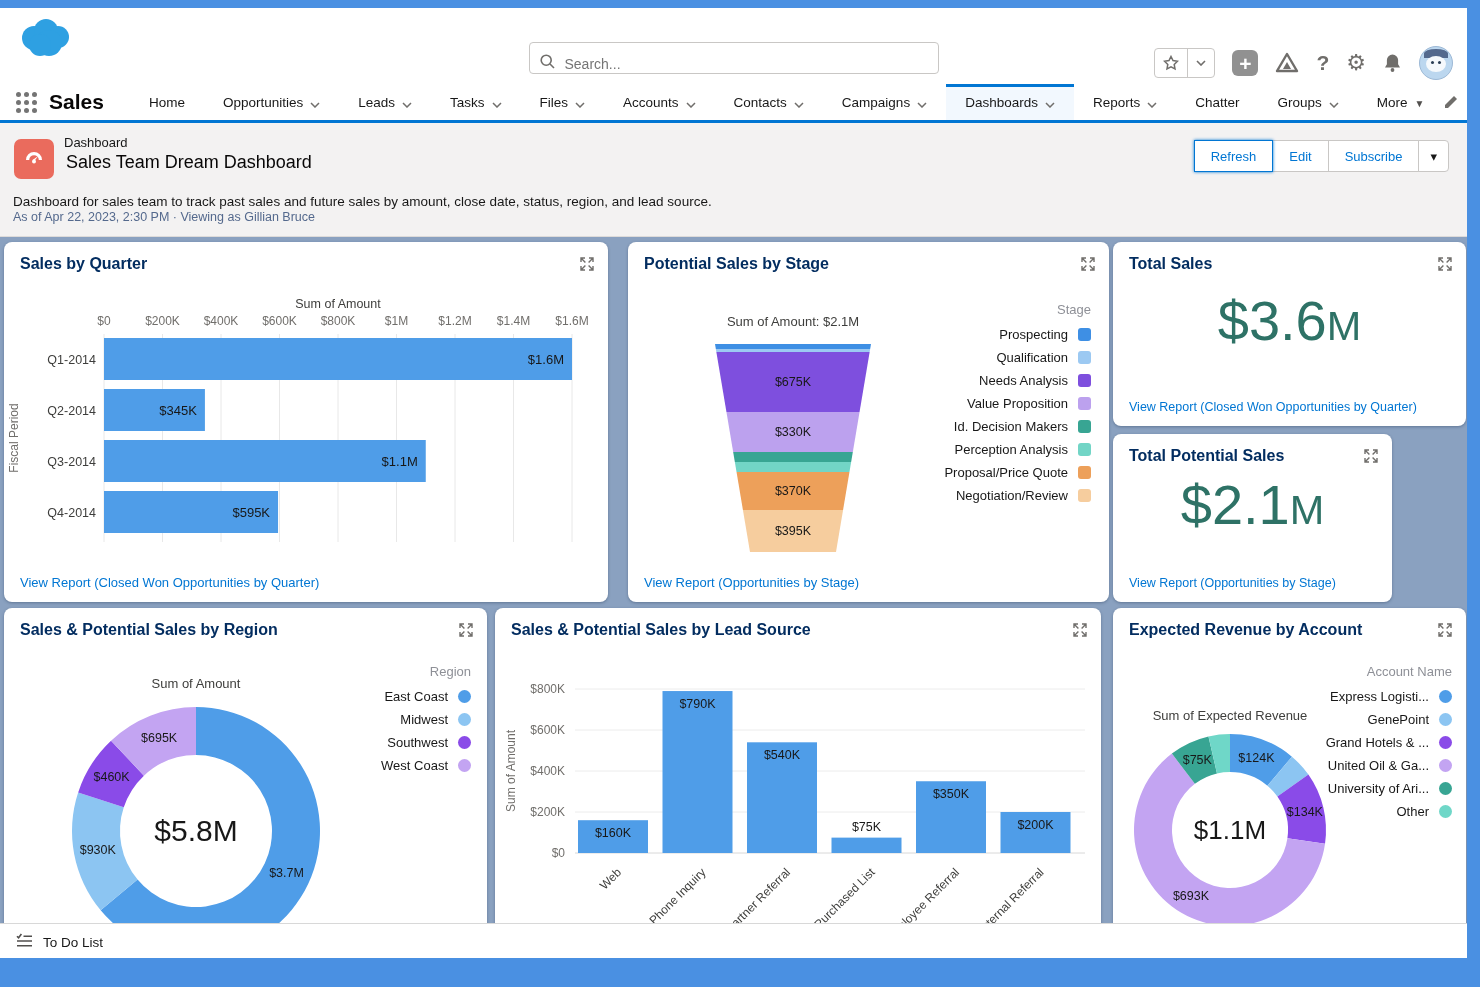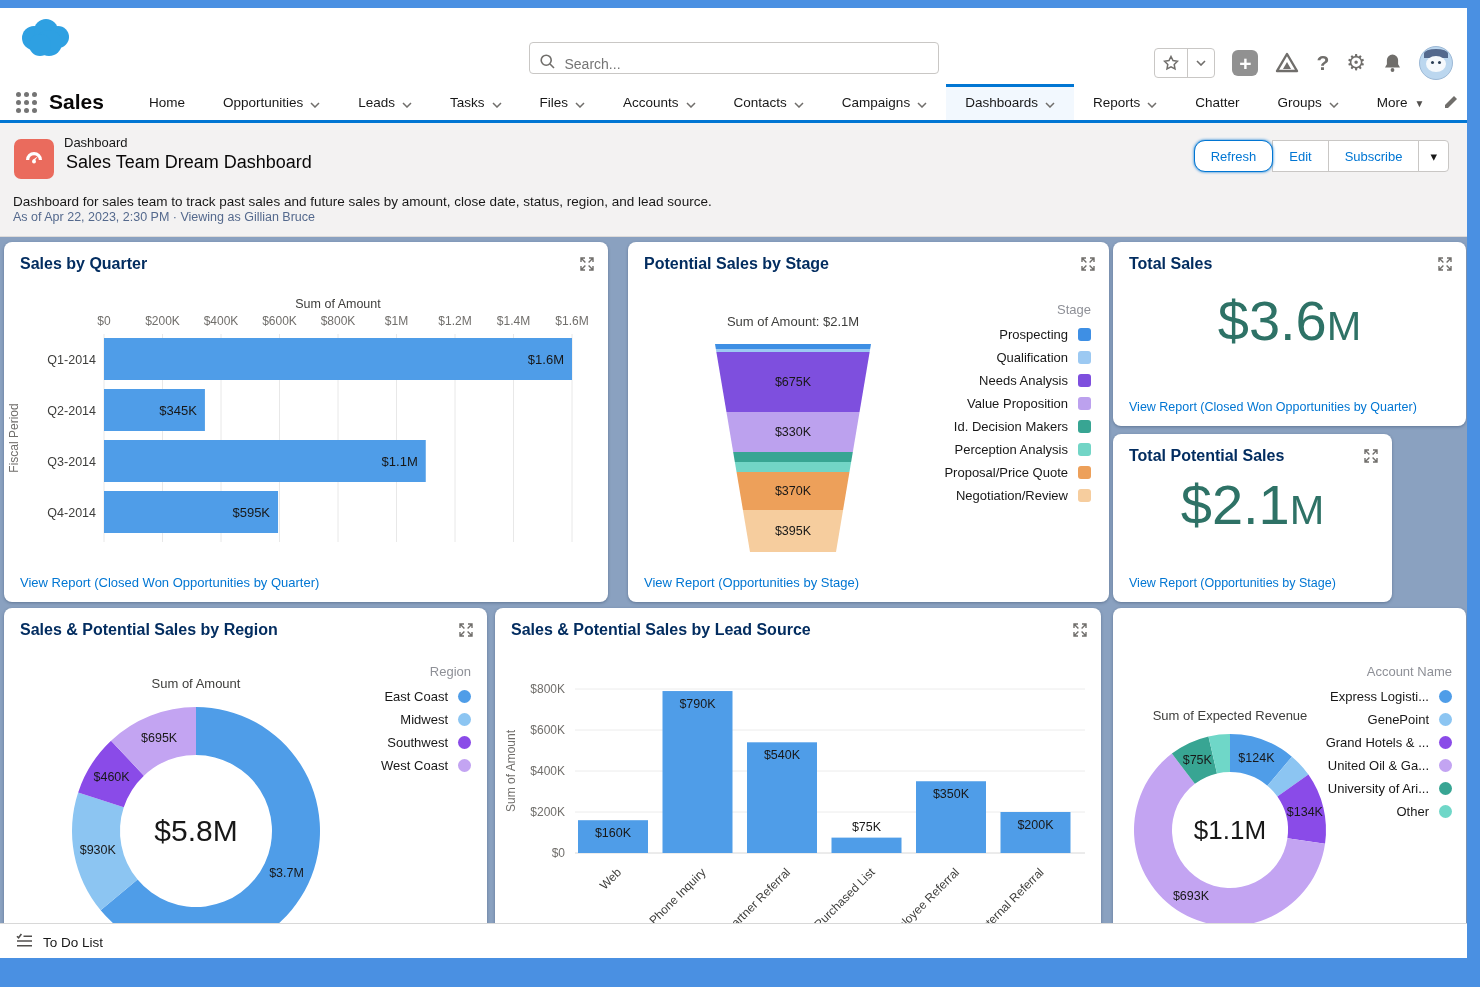--- a/index.html
+++ b/index.html
@@ -45,21 +45,21 @@
       display:flex;align-items:center;justify-content:center;}
   .ph-eyebrow{position:absolute;left:64px;top:12px;font-size:13px;color:#181818;}
   .ph-title{position:absolute;left:66px;top:29px;font-size:18px;font-weight:400;color:#080707;}
   .ph-desc{position:absolute;left:13px;top:63px;font-size:13.5px;color:#181818;margin-top:8px;}
   .ph-asof{position:absolute;left:13px;top:87px;font-size:12.5px;color:#54698d;}
   .btn-group{position:absolute;right:18px;top:17px;display:flex;}
   .btn{height:32px;background:#fff;border:1px solid #c9c7c5;color:#0176d3;font-size:13px;padding:0 16px;
       font-family:"Liberation Sans",sans-serif;cursor:pointer;margin-left:-1px;}
   .btn.first{border-radius:4px 0 0 4px;margin-left:0;}
   .btn.caret{border-radius:0 4px 4px 0;padding:0 11px;color:#181818;}
-  .btn.focused{border:1px solid #0176d3;box-shadow:0 0 3px #0176d3;border-radius:11px;z-index:2;}
+  .btn.focused{border:1px solid #0176d3;box-shadow:0 0 3px #0176d3;border-radius:0;z-index:2;}
 
   
   .canvas{position:relative;height:686px;background:#8aa1c0;overflow:hidden;}
   .card{position:absolute;background:#fff;border-radius:8px;box-shadow:0 1px 3px rgba(20,40,70,.35);overflow:hidden;}
   .card-head{display:flex;justify-content:space-between;align-items:flex-start;padding:13px 14px 0 16px;}
   .card-title{font-size:16px;font-weight:600;color:#032d60;}
   .expand-btn{cursor:pointer;margin-top:2px;}
   .view-report{position:absolute;left:16px;bottom:12px;font-size:13px;color:#0176d3;text-decoration:none;white-space:nowrap;cursor:pointer;}
   .view-report.small{font-size:12.5px;}
   .kpi{position:absolute;width:100%;text-align:center;color:#2e7266;font-weight:400;}
@@ -467,20 +467,28 @@
             <rect x="421" y="133.25" width="70" height="71.75" fill="#4f9de8"></rect>
             <text x="456" y="150.25" fill="#181818" font-size="12.5" text-anchor="middle">$350K</text>
             <text x="465" y="225" fill="#3e3e3c" font-size="12" text-anchor="end" transform="rotate(-45 465 225)">Employee Referral</text>
             <rect x="505.5" y="164" width="70" height="41" fill="#4f9de8"></rect>
             <text x="540.5" y="181" fill="#181818" font-size="12.5" text-anchor="middle">$200K</text>
             <text x="549.5" y="225" fill="#3e3e3c" font-size="12" text-anchor="end" transform="rotate(-45 549.5 225)">External Referral</text>
           </svg>
       </div>
 
       <div class="card" style="left:1113px;top:371px;width:353px;height:370px;">
+        <div class="card-head">
+          <span class="card-title">Expected Revenue by Account</span>
+          <span class="expand-btn">
+            <svg width="14" height="14" viewBox="0 0 14 14" stroke="#706e6b" stroke-width="1.4" fill="none">
+                <path d="M9 1h4v4M13 1L8.6 5.4M5 13H1V9m0 4l4.4-4.4M1 5V1h4M1 1l4.4 4.4M13 9v4H9m4 0L8.6 8.6"></path>
+              </svg>
+          </span>
+        </div>
         <svg id="chart-account" width="240" height="330" style="position:absolute;left:0;top:40px;">
             <text x="117" y="72" fill="#3e3e3c" font-size="13" text-anchor="middle">Sum of Expected Revenue</text>
             <path d="M117 86 A96 96 0 0 1 178.9383622410151 108.65397568442586 L154.42109385394662 137.6867769760073 A58 58 0 0 0 117 124 Z" fill="#4f9de8"></path>
             <text x="143.44918691970204" y="113.68512939037599" fill="#181818" font-size="12.5" text-anchor="middle">$124K</text>
             <path d="M178.9383622410151 108.65397568442586 A96 96 0 0 1 195.40868534174882 126.60976563527989 L164.3719140606399 148.5350667379816 A58 58 0 0 0 154.42109385394662 137.6867769760073 Z" fill="#8cc5f2"></path>
             <path d="M195.40868534174882 126.60976563527989 A96 96 0 0 1 212.02285842056955 195.6622244742354 L174.4096436290941 190.25426061985056 A58 58 0 0 0 164.3719140606399 148.5350667379816 Z" fill="#8a4be8"></path>
             <text x="191.8635796240706" y="167.98765851227438" fill="#181818" font-size="12.5" text-anchor="middle">$134K</text>
             <path d="M212.02285842056955 195.6622244742354 A96 96 0 1 1 58.87347175808466 105.5977309594681 L81.88188918717614 135.84029578801199 A58 58 0 1 0 174.4096436290941 190.25426061985056 Z" fill="#c3a4f2"></path>
             <text x="77.96697868141175" y="252.37336247880344" fill="#181818" font-size="12.5" text-anchor="middle">$693K</text>
             <path d="M58.87347175808466 105.5977309594681 A96 96 0 0 1 95.46789058799176 88.44590728210066 L103.99101723024502 125.4777356496025 A58 58 0 0 0 81.88188918717614 135.84029578801199 Z" fill="#38a593"></path>

